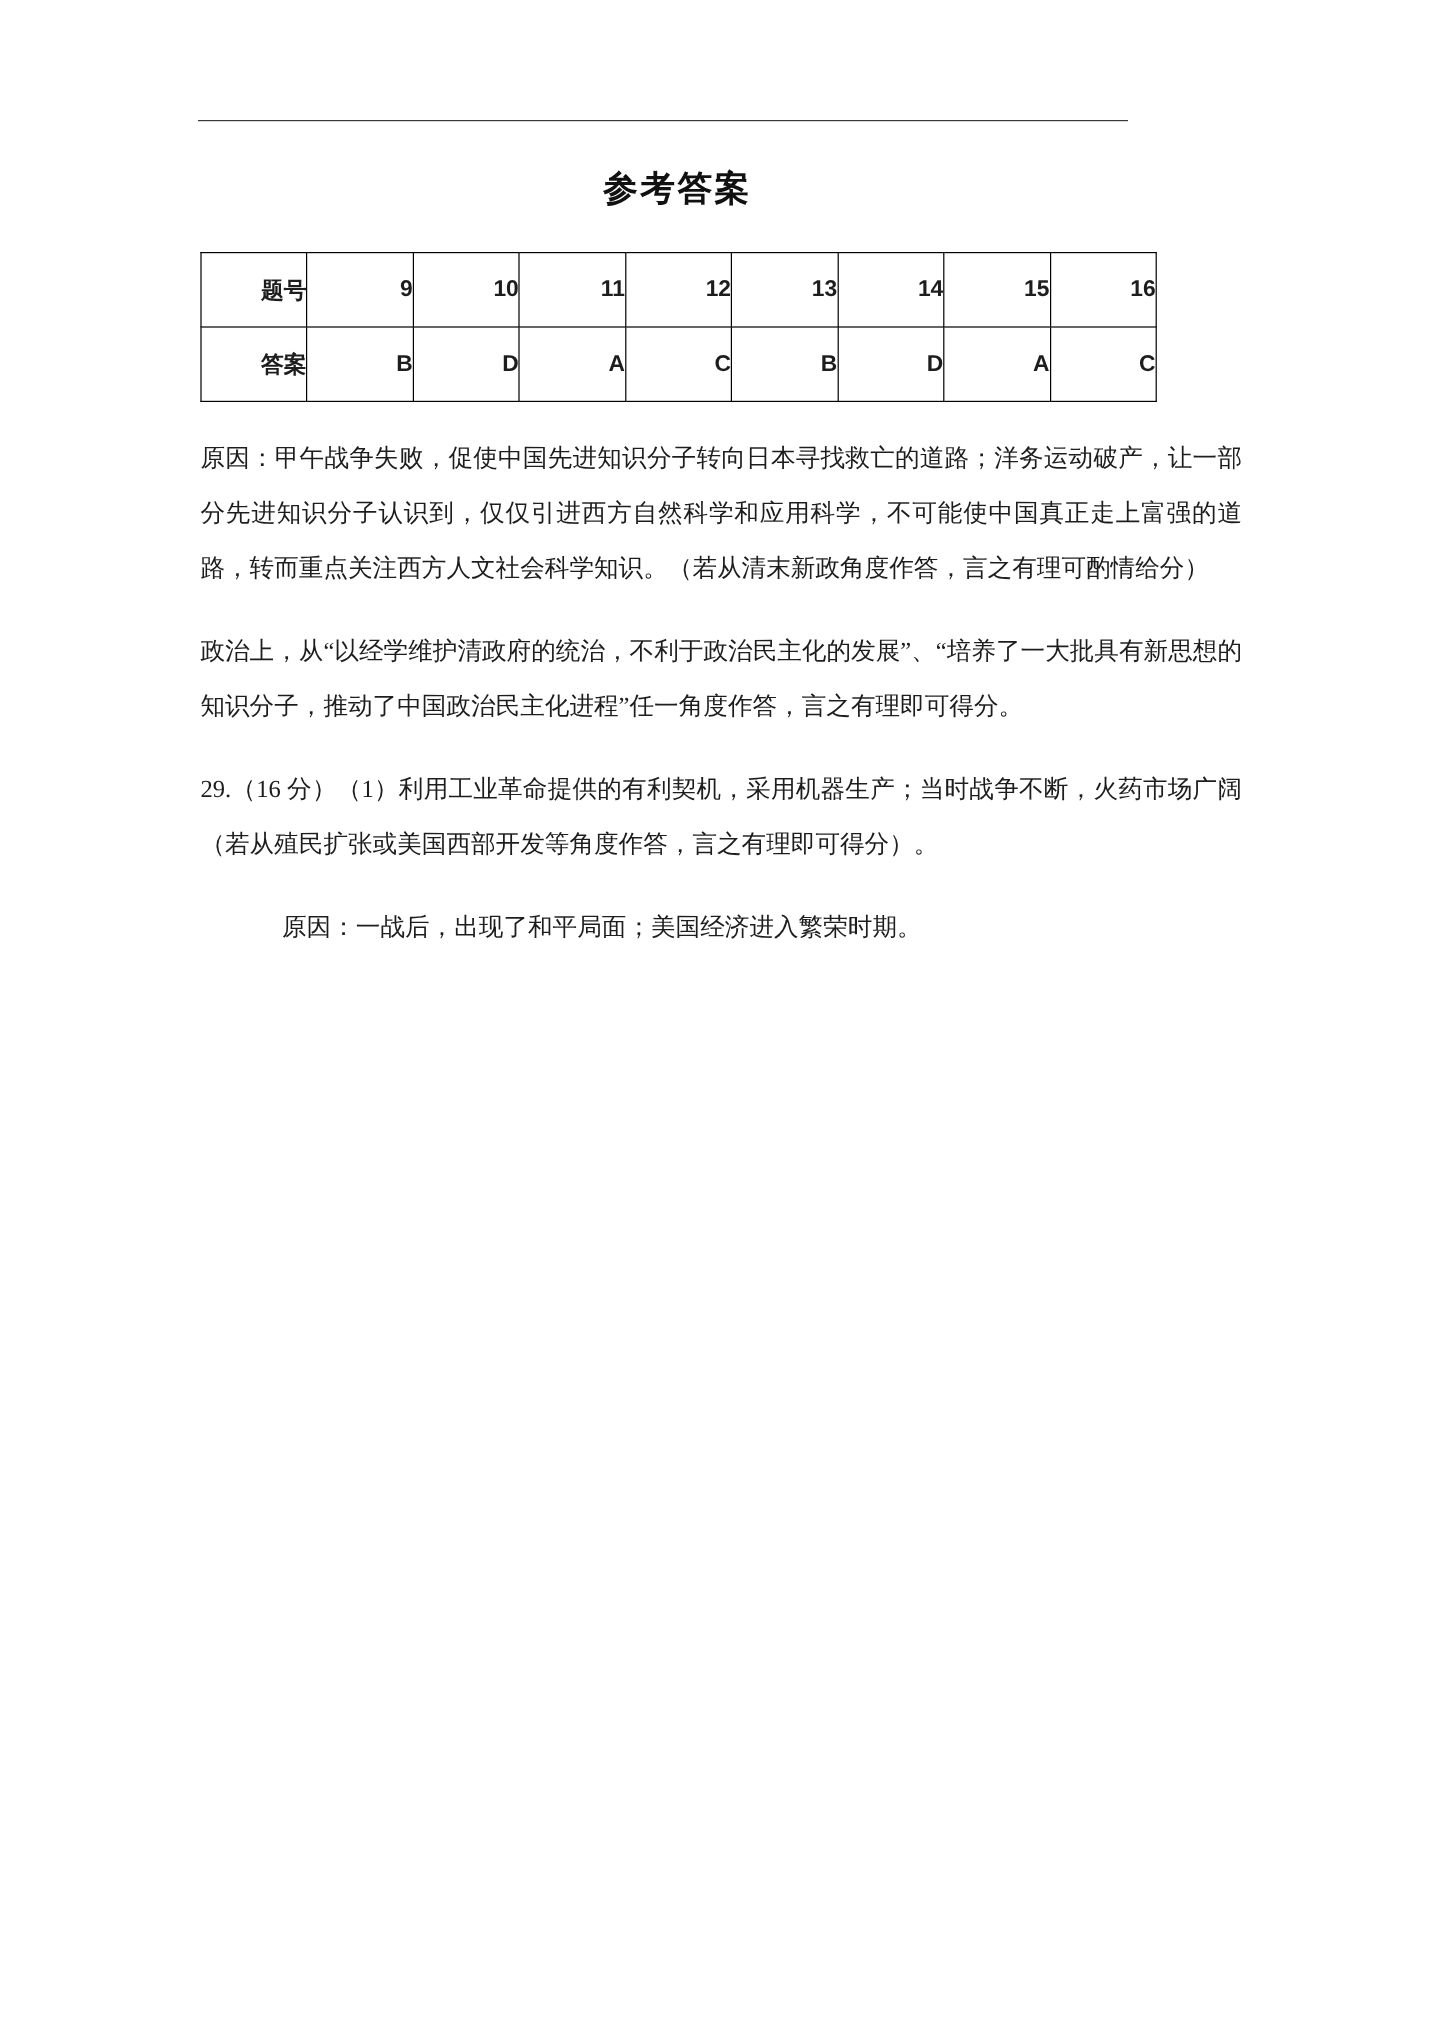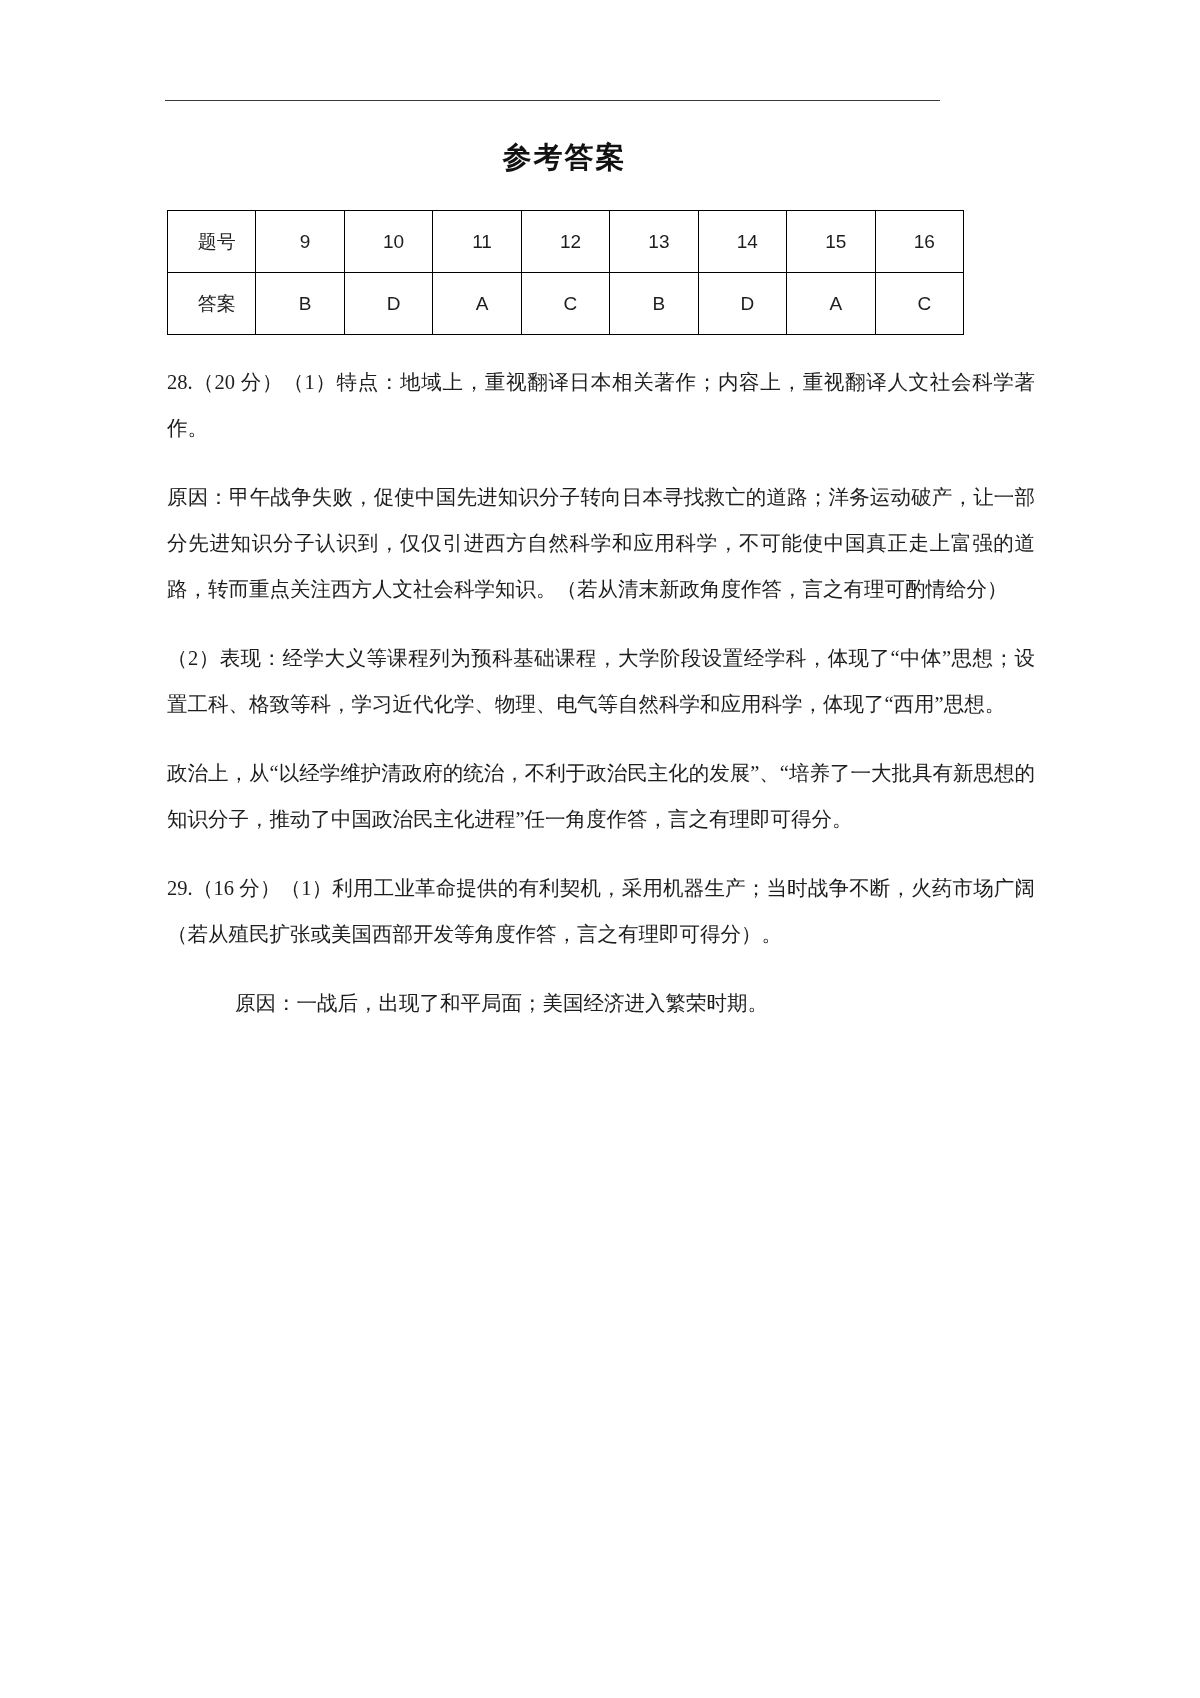--- a/index.html
+++ b/index.html
@@ -48,21 +48,22 @@
     margin-top: 32px;
     font-family: "Liberation Sans", "DejaVu Sans", sans-serif;
     font-size: 19px;
     color: #1d1d1d;
   }
   table.answer-table td {
     border: 1px solid #000;
     height: 61px;
     padding: 0 0 0 10px;
     vertical-align: middle;
-    text-align: center;
+    text-align: right;
+    font-weight: bold;
   }
   .paragraphs {
     margin-top: 24px;
     width: 868px;
   }
   .paragraphs p {
     font-size: 20.5px;
     line-height: 46px;
     text-align: justify;
     margin: 0 0 23px 0;
@@ -103,22 +104,20 @@
           <td>C</td>
           <td>B</td>
           <td>D</td>
           <td>A</td>
           <td>C</td>
         </tr>
       </tbody>
     </table>
 
     <div class="paragraphs">
-      <p>28.（20 分）（1）特点：地域上，重视翻译日本相关著作；内容上，重视翻译人文社会科学著作。</p>
       <p>原因：甲午战争失败，促使中国先进知识分子转向日本寻找救亡的道路；洋务运动破产，让一部分先进知识分子认识到，仅仅引进西方自然科学和应用科学，不可能使中国真正走上富强的道路，转而重点关注西方人文社会科学知识。（若从清末新政角度作答，言之有理可酌情给分）</p>
-      <p>（2）表现：经学大义等课程列为预科基础课程，大学阶段设置经学科，体现了“中体”思想；设置工科、格致等科，学习近代化学、物理、电气等自然科学和应用科学，体现了“西用”思想。</p>
       <p>政治上，从“以经学维护清政府的统治，不利于政治民主化的发展”、“培养了一大批具有新思想的知识分子，推动了中国政治民主化进程”任一角度作答，言之有理即可得分。</p>
       <p>29.（16 分）（1）利用工业革命提供的有利契机，采用机器生产；当时战争不断，火药市场广阔（若从殖民扩张或美国西部开发等角度作答，言之有理即可得分）。</p>
       <p class="indent">原因：一战后，出现了和平局面；美国经济进入繁荣时期。</p>
     </div>
 
   </div>
 </div>
 
 </body></html>

